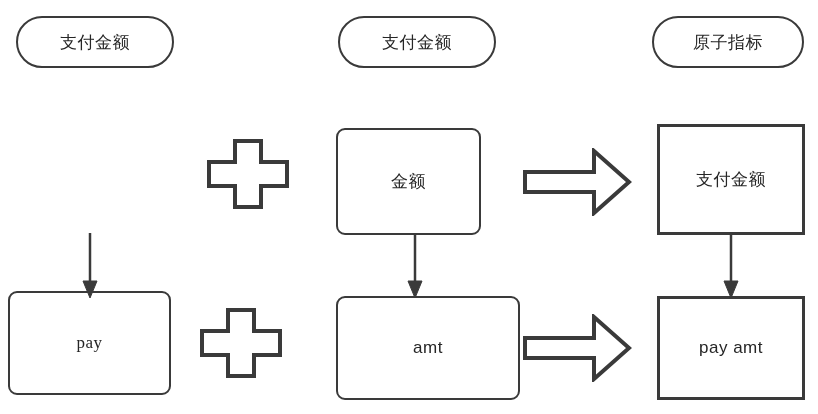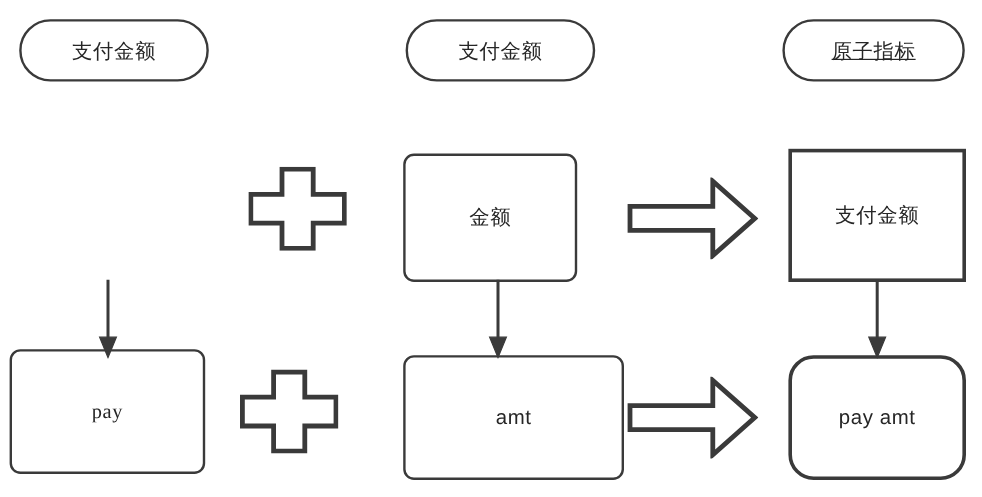--- a/index.html
+++ b/index.html
@@ -76,42 +76,42 @@
 <div id="canvas">
 
   <div class="pill" style="left:16px; top:16px; width:158px; height:52px;">
     <span>支付金额</span>
   </div>
 
   <div class="pill" style="left:338px; top:16px; width:158px; height:52px;">
     <span>支付金额</span>
   </div>
 
-  <div class="pill" style="left:652px; top:16px; width:152px; height:52px;text-decoration:underline;">
+  <div class="pill" style="left:652px; top:16px; width:152px; height:52px;">
     <span>原子指标</span>
   </div>
 
 
   <div class="box rounded" style="left:336px; top:128px; width:145px; height:107px;">
     <span>金额</span>
   </div>
 
   <div class="box square" style="left:657px; top:124px; width:148px; height:111px;text-align:right;">
     <span>支付金额</span>
   </div>
 
   <div class="box rounded" style="left:8px; top:291px; width:163px; height:104px;font-family:Liberation Serif, serif;">
     <span>pay</span>
   </div>
 
   <div class="box rounded" style="left:336px; top:296px; width:184px; height:104px;">
     <span>amt</span>
   </div>
 
-  <div class="box square" style="left:657px; top:296px; width:148px; height:104px;border-radius:21px;">
+  <div class="box square" style="left:657px; top:296px; width:148px; height:104px;">
     <span>pay  amt</span>
   </div>
 
   <div class="plus-icon" style="left:207px; top:139px;">
     <svg width="82" height="70" viewBox="0 0 82 70">
       <path d="M28 2 L54 2 L54 23 L80 23 L80 47 L54 47 L54 68 L28 68 L28 47 L2 47 L2 23 L28 23 Z" fill="#ffffff" stroke="#3a3a3a" stroke-width="4" stroke-linejoin="miter"></path>
     </svg>
   </div>
 
   <div class="plus-icon" style="left:200px; top:308px;">

